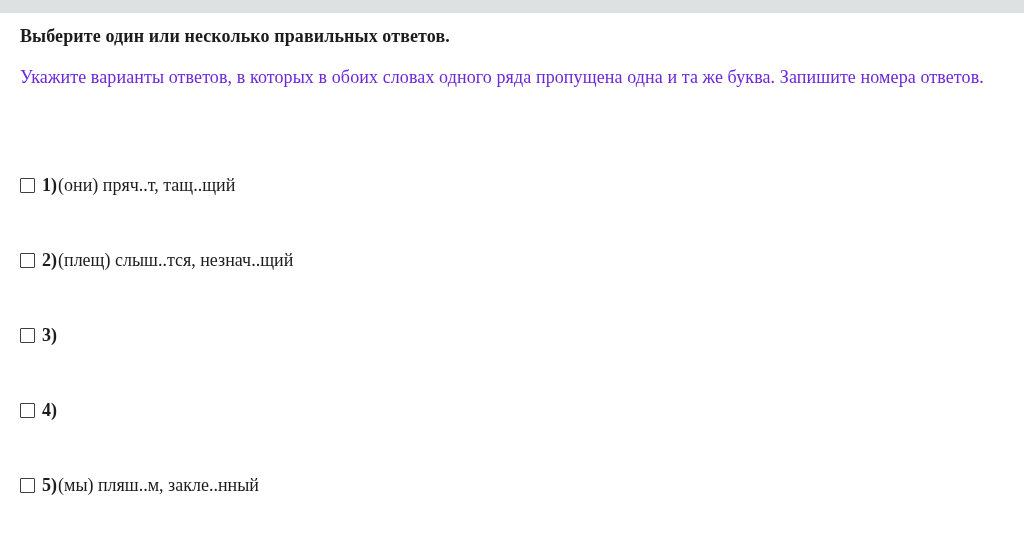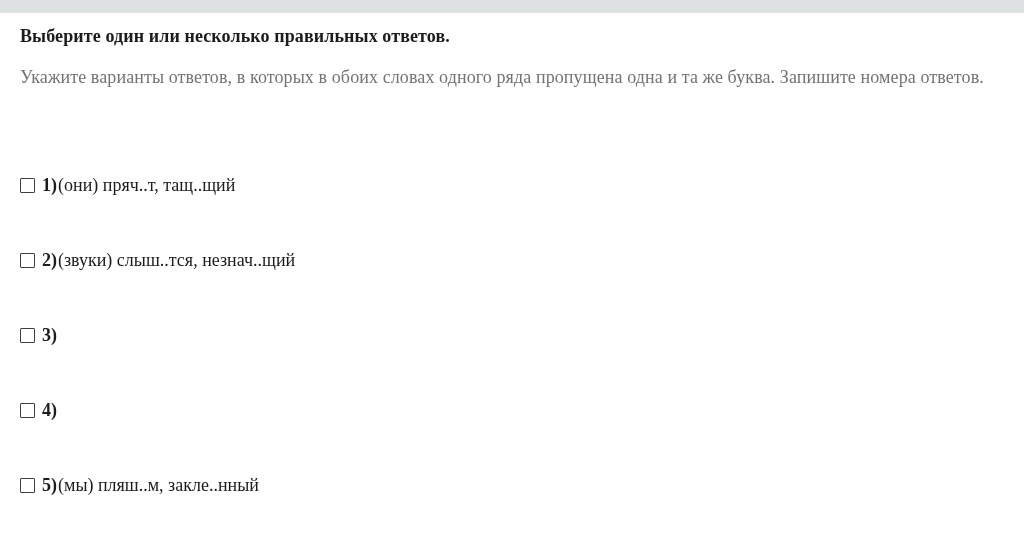--- a/index.html
+++ b/index.html
@@ -33,21 +33,21 @@
     font-weight: bold;
     color: #1c1c1c;
     white-space: nowrap;
     letter-spacing: 0.1px;
   }
   .instruction {
     position: absolute;
     left: 20px; top: 67px;
     font-size: 18px;
     font-weight: normal;
-    color: #737373;
+    color: #6d28d9;
     white-space: nowrap;
     letter-spacing: 0.1px;
   }
   .option {
     position: absolute;
     left: 20px;
     display: flex;
     align-items: center;
     font-size: 18px;
     color: #1c1c1c;
@@ -84,21 +84,21 @@
 
   <div class="option" style="top:175px">
     <span class="checkbox"></span>
     <span class="opt-num">1)</span>
     <span class="opt-text">(они) пряч..т, тащ..щий</span>
   </div>
 
   <div class="option" style="top:250px">
     <span class="checkbox"></span>
     <span class="opt-num">2)</span>
-    <span class="opt-text">(звуки) слыш..тся, незнач..щий</span>
+    <span class="opt-text">(плещ) слыш..тся, незнач..щий</span>
   </div>
 
   <div class="option" style="top:325px">
     <span class="checkbox"></span>
     <span class="opt-num">3)</span>
   </div>
 
   <div class="option" style="top:400px">
     <span class="checkbox"></span>
     <span class="opt-num">4)</span>

